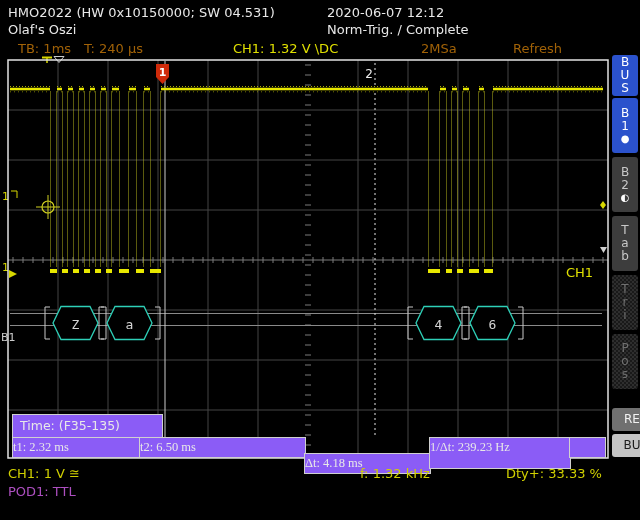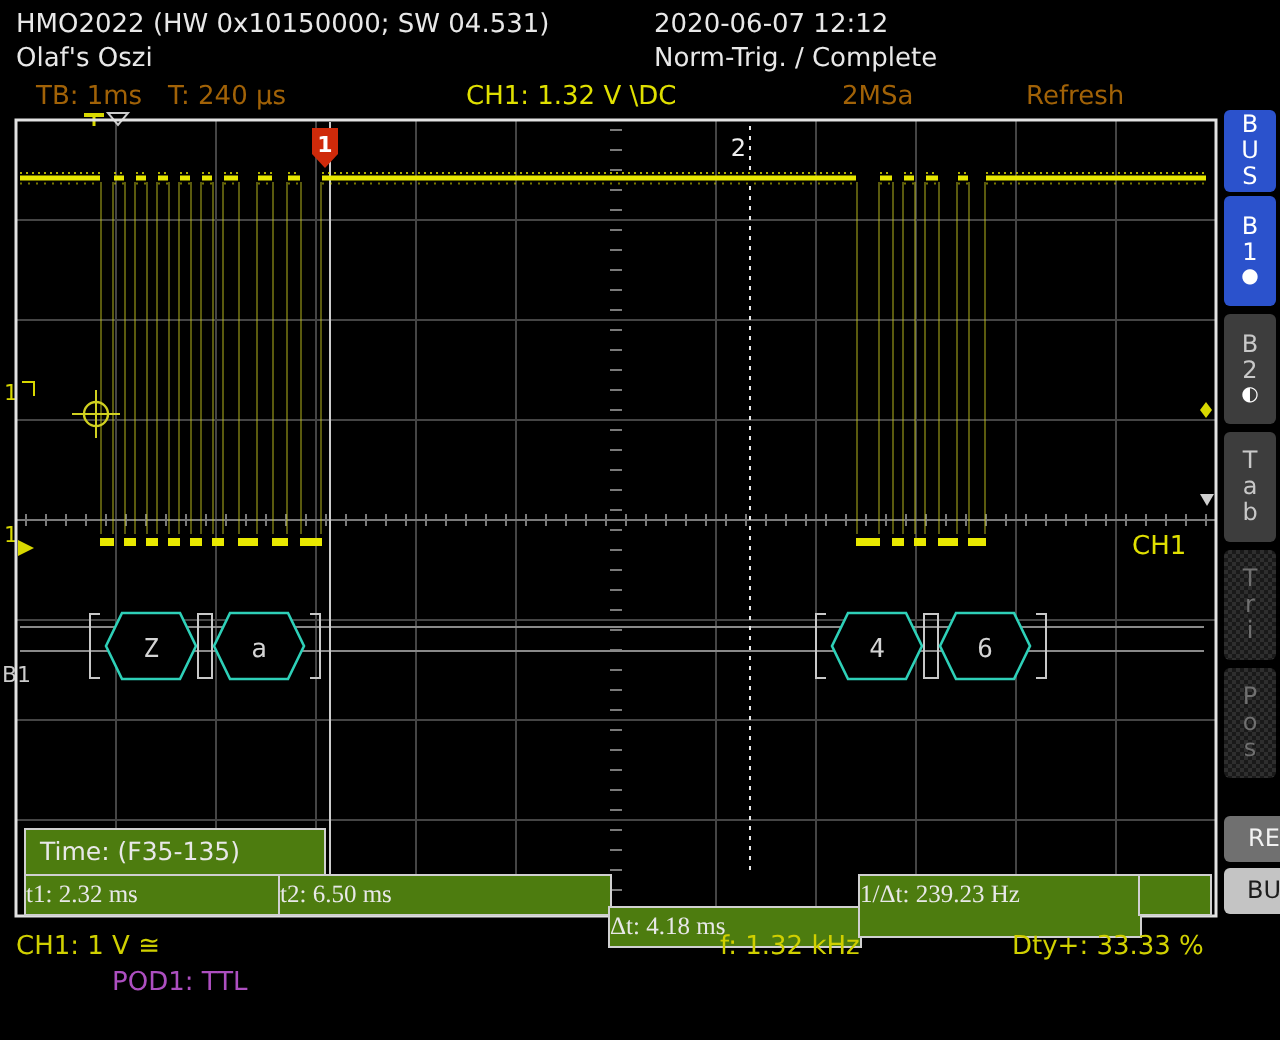--- a/index.html
+++ b/index.html
@@ -4,28 +4,28 @@
 <style>
   html,body{margin:0;padding:0;background:#000;}
   body{width:640px;height:520px;overflow:hidden;position:relative;
        font-family:"DejaVu Sans",sans-serif;-webkit-font-smoothing:none;}
   .abs{position:absolute;}
   .hdr{color:#e8e8e8;font-size:13px;white-space:nowrap;}
   .tb{color:#a16207;font-size:13px;white-space:nowrap;}
   .tb-trig{color:#e0e000;}
   #scope-svg{position:absolute;left:0;top:0;}
   
-  .mbox{box-sizing:border-box;border:1px solid #d0d0d0;background:#4d7c0f;
+  .mbox{box-sizing:border-box;border:1px solid #d0d0d0;background:#8b5cf6;
         color:#e8e8e8;font-size:12.5px;white-space:nowrap;overflow:hidden;}
   .mcell{text-align:left;line-height:19px;font-family:Liberation Serif, serif;}
   #time-box{line-height:21px;padding-left:7px;}
   
   .ft{font-size:13px;white-space:nowrap;}
   .ft-y{color:#d0d000;}
-  .ft-m{color:#ad4fc0;margin-left:48px;}
+  .ft-m{color:#ad4fc0;}
   
   .sbtn{position:absolute;left:612px;width:26px;box-sizing:border-box;
         border-radius:3px;text-align:center;font-size:12px;line-height:13px;
         display:flex;flex-direction:column;justify-content:center;align-items:center;}
   .btn-blue{background:#2b52cc;color:#ffffff;}
   .btn-gray{background:#3d3d3d;color:#c8c8c8;}
   .btn-disabled{background:repeating-conic-gradient(#2e2e2e 0% 25%,#191919 0% 50%);
                 background-size:4px 4px;color:#707070;}
   .btn-re{background:#707070;color:#f2f2f2;width:40px;font-size:12px;}
   .btn-bu{background:#c4c4c4;color:#1c1c1c;width:40px;font-size:12px;}

